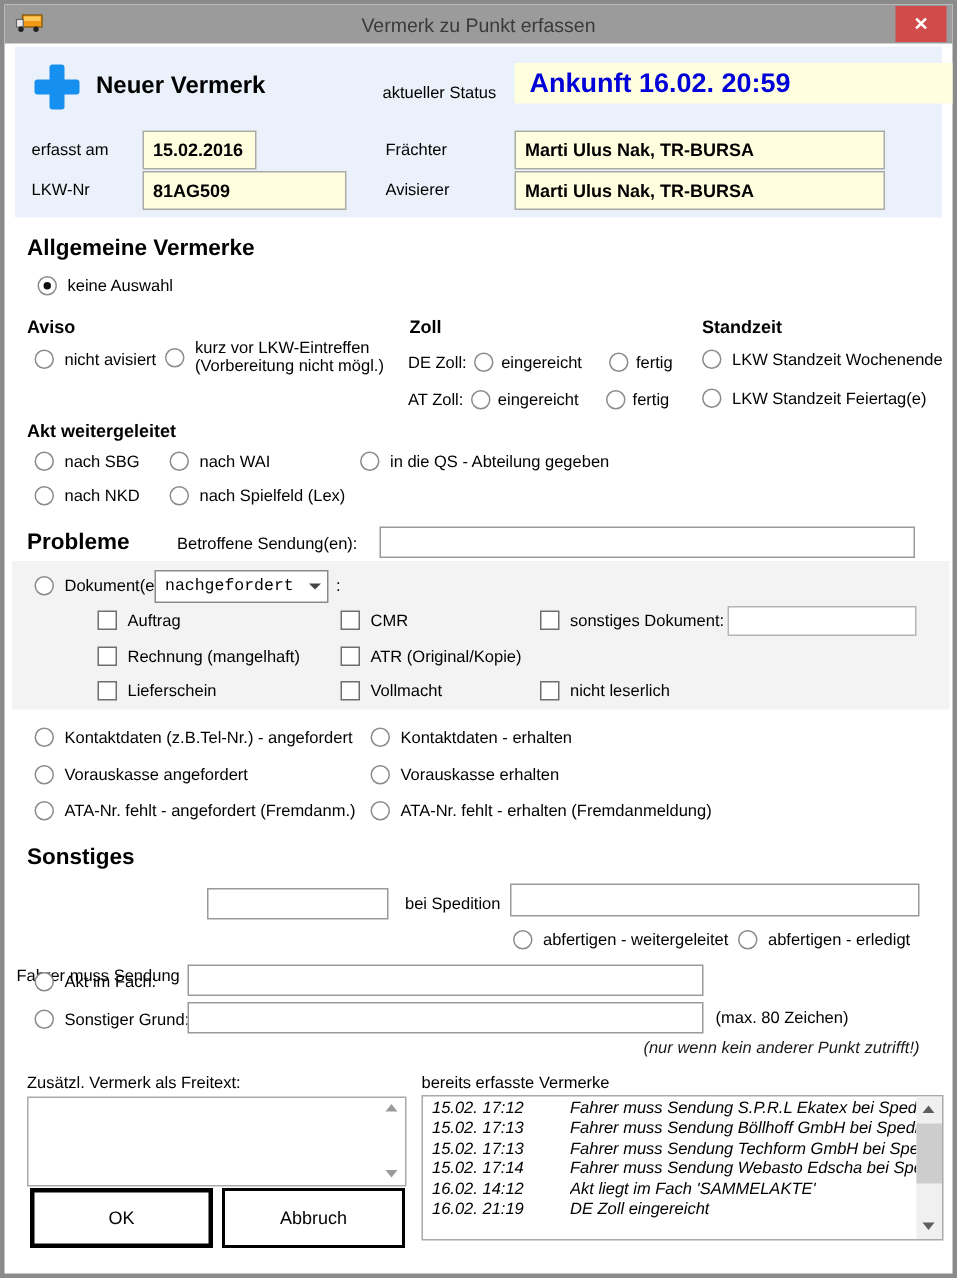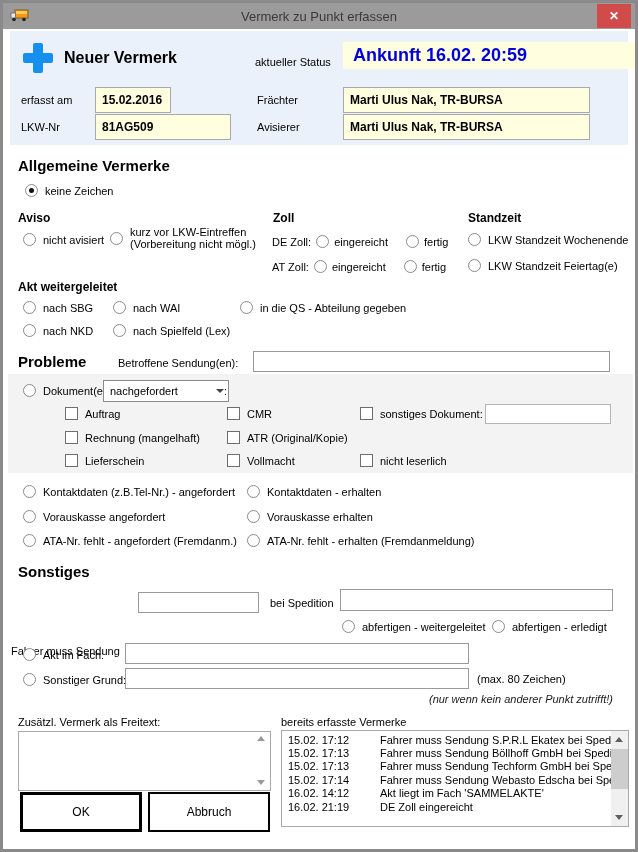--- a/index.html
+++ b/index.html
@@ -42,21 +42,21 @@
   .hint{font-style:italic;font-size:11px;color:#1a1a1a;}
   
   .ta{background:#fff;border:1px solid #a9a9a9;box-sizing:border-box;resize:none;outline:none;
       font-family:"Liberation Sans",sans-serif;font-size:11px;padding:2px 14px 2px 4px;}
   .ta-caret{position:absolute;width:0;height:0;border-left:4px solid transparent;border-right:4px solid transparent;}
   .ta-caret.up{border-bottom:5px solid #9a9a9a;}
   .ta-caret.down{border-top:5px solid #9a9a9a;}
   
   .listbox{background:#fff;border:1px solid #a9a9a9;box-sizing:border-box;overflow:hidden;}
   .lv-rows{position:absolute;left:0;top:2px;right:17px;bottom:0;overflow:hidden;}
-  .lv-row{display:flex;height:13.4px;align-items:center;white-space:nowrap;overflow:hidden;}
+  .lv-row{display:flex;height:13.4px;white-space:nowrap;overflow:hidden;font-style:italic;}
   .lv-time{flex:0 0 92px;padding-left:6px;font-size:11px;}
   .lv-text{font-size:11px;overflow:hidden;}
   .sb{position:absolute;right:0;top:0;width:17px;height:100%;background:#f0f0f0;}
   .sb-arrow{position:absolute;left:4px;width:0;height:0;border-left:4px solid transparent;border-right:4px solid transparent;}
   .sb-arrow.up{top:6px;border-bottom:5px solid #5f5f5f;}
   .sb-arrow.down{bottom:6px;border-top:5px solid #5f5f5f;}
   .sb-thumb{position:absolute;left:0;top:18px;width:17px;height:40px;background:#cdcdcd;}
   
   .btn{display:flex;align-items:center;justify-content:center;background:#fff;font-size:12px;box-sizing:border-box;cursor:default;}
   .btn-ok{border:3px solid #000;}
@@ -93,21 +93,21 @@
     <span class="abs lbl" style="left:247px;top:63px;">Frächter</span>
     <div class="abs ybox" style="left:333px;top:56px;width:247px;height:21px;">Marti Ulus Nak, TR-BURSA</div>
     <span class="abs lbl" style="left:247px;top:90px;">Avisierer</span>
     <div class="abs ybox" style="left:333px;top:83px;width:247px;height:21px;">Marti Ulus Nak, TR-BURSA</div>
   </div>
 
   <span class="abs h1" style="left:15px;top:154px;">Allgemeine Vermerke</span>
 
   <div class="abs hrow" style="left:22px;top:181px;">
     <span class="radio on"></span>
-    <span class="lbl">keine Zeichen</span>
+    <span class="lbl">keine Auswahl</span>
   </div>
 
   <span class="abs gh" style="left:15px;top:208px;">Aviso</span>
   <span class="abs gh" style="left:270px;top:208px;">Zoll</span>
   <span class="abs gh" style="left:465px;top:208px;">Standzeit</span>
 
   <div class="abs hrow" style="left:20px;top:230px;">
     <span class="radio"></span>
     <span class="lbl">nicht avisiert</span>
   </div>
@@ -168,21 +168,21 @@
   <span class="abs h1" style="left:15px;top:350px;">Probleme</span>
   <span class="abs lbl" style="left:115px;top:354px;">Betroffene Sendung(en):</span>
   <input class="abs inp" style="left: 250px; top: 348px; width: 357px; height: 21px;">
 
   <div class="abs grayblock" style="left:5px;top:371px;width:625px;height:99px;"></div>
 
   <div class="abs hrow" style="left:20px;top:381px;">
     <span class="radio"></span>
     <span class="lbl">Dokument(e)</span>
   </div>
-  <div class="abs dd" style="left:100px;top:377px;width:126px;height:22px;">
+  <div class="abs dd" style="left:100px;top:377px;width:116px;height:22px;font-family:Liberation Mono, monospace;">
     <span class="dd-text">nachgefordert</span>
     <span class="dd-btn">
         <span class="caret-down"></span>
       </span>
   </div>
   <span class="abs lbl" style="left:221px;top:382px;">:</span>
 
   <div class="abs hrow" style="left:62px;top:404px;">
     <span class="check"></span>
     <span class="lbl">Auftrag</span>

